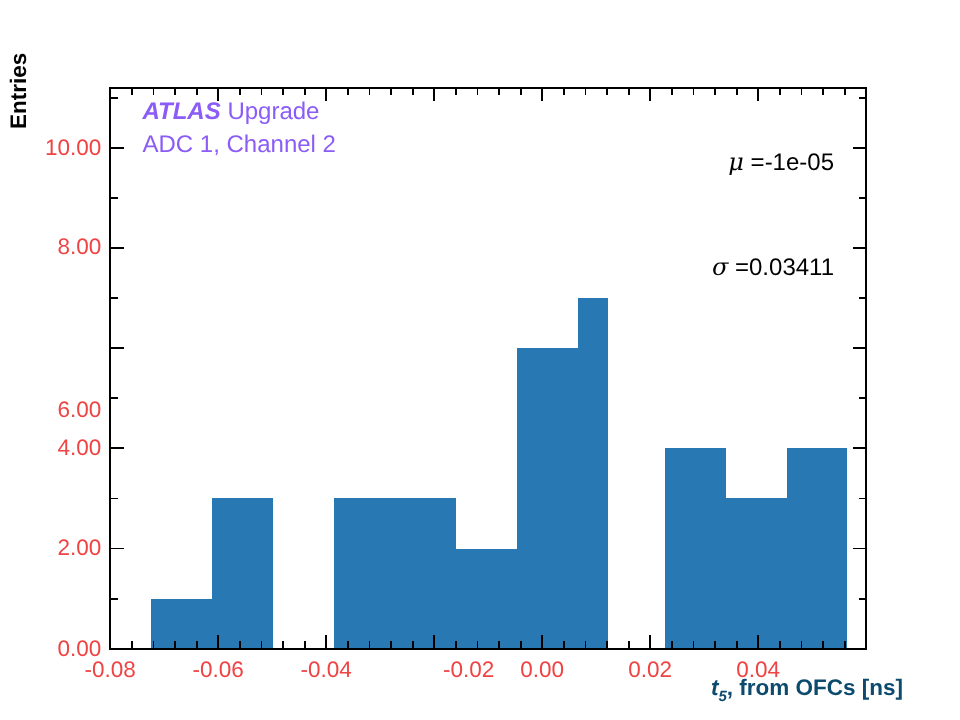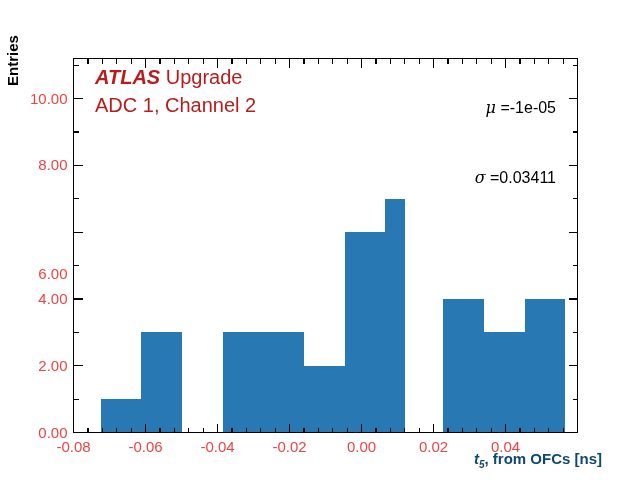--- a/index.html
+++ b/index.html
@@ -65,22 +65,22 @@
     text-align: right;
   }
   .ticklabel-x {
     text-align: center;
   }
 
   .annot-block {
     position: absolute;
     left: 95px;
     top: 64px;
-    font-size: 20px;
-    color: #b91c1c;
+    font-size: 16px;
+    color: #8b5cf6;
     line-height: 1.38;
     white-space: nowrap;
   }
   .annot-block .atlas {
     font-weight: bold;
     font-style: italic;
   }
 
   .stat-line {
     position: absolute;
@@ -234,17 +234,17 @@
 
 <div class="ticklabel ticklabel-y" style="width: 62px; left: 5.5px; top: 423.5px;">0.00</div>
 <div class="ticklabel ticklabel-y" style="width: 62px; left: 5.5px; top: 356.714px;">2.00</div>
 <div class="ticklabel ticklabel-y" style="width: 62px; left: 5.5px; top: 289.929px;">4.00</div>
 <div class="ticklabel ticklabel-y" style="width: 62px; left: 5.5px; top: 223.143px; margin-top: 42px;">6.00</div>
 <div class="ticklabel ticklabel-y" style="width: 62px; left: 5.5px; top: 156.357px;">8.00</div>
 <div class="ticklabel ticklabel-y" style="width: 62px; left: 5.5px; top: 89.5714px;">10.00</div>
 <div class="ticklabel ticklabel-x" style="width: 80px; left: 33.5px; top: 437.5px;">-0.08</div>
 <div class="ticklabel ticklabel-x" style="width: 80px; left: 105.5px; top: 437.5px;">-0.06</div>
 <div class="ticklabel ticklabel-x" style="width: 80px; left: 177.5px; top: 437.5px;">-0.04</div>
-<div class="ticklabel ticklabel-x" style="width: 80px; left: 249.5px; top: 437.5px;">-0.02</div>
+<div class="ticklabel ticklabel-x" style="width: 80px; left: 249.5px; top: 437.5px; text-align: right;">-0.02</div>
 <div class="ticklabel ticklabel-x" style="width: 80px; left: 321.5px; top: 437.5px;">0.00</div>
 <div class="ticklabel ticklabel-x" style="width: 80px; left: 393.5px; top: 437.5px;">0.02</div>
 <div class="ticklabel ticklabel-x" style="width: 80px; left: 465.5px; top: 437.5px;">0.04</div>
 <div class="ticklabel ticklabel-x" style="width: 80px; left: 537.5px; top: 437.5px; margin-top: 40px;">0.06</div>
 
 </body></html>

